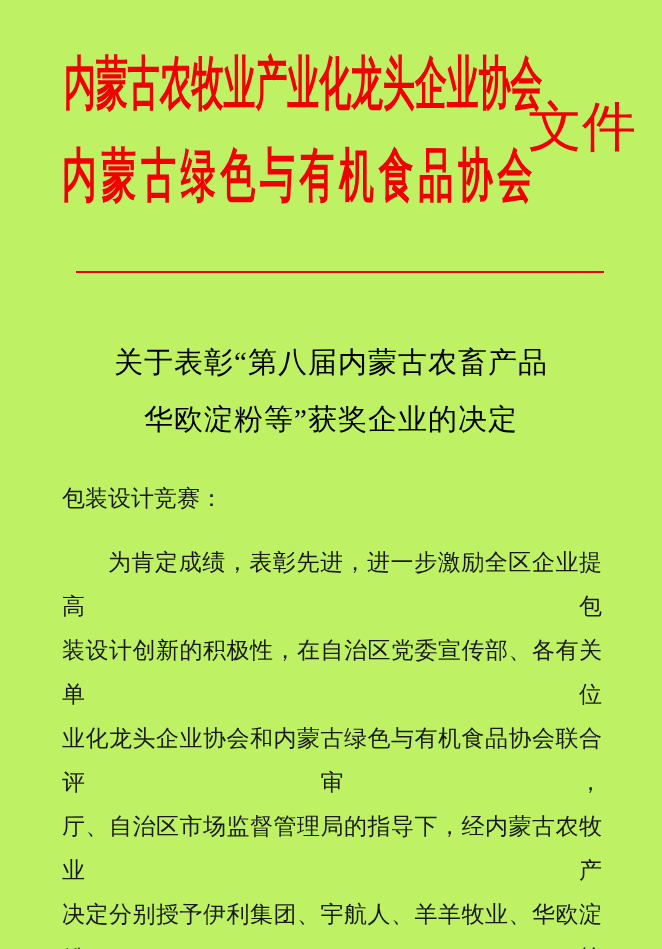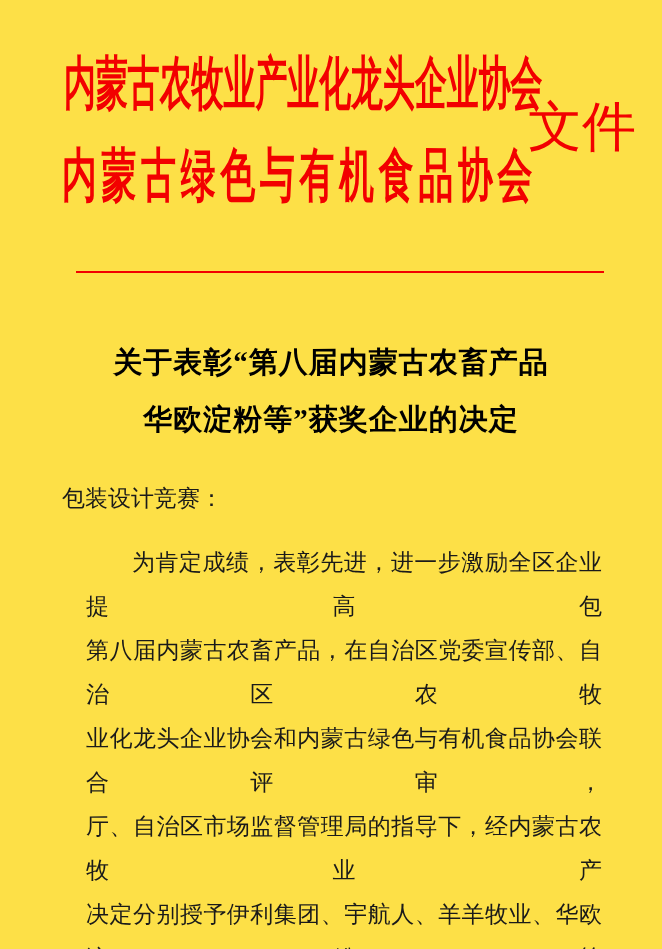--- a/index.html
+++ b/index.html
@@ -6,21 +6,21 @@
   * { margin: 0; padding: 0; box-sizing: border-box; }
   html, body { background: #ffffff; }
   body {
     font-family: "Liberation Serif", "DejaVu Serif", serif;
     width: 662px; height: 949px;
     position: relative; overflow: hidden;
   }
   .page {
     position: relative;
     width: 662px; height: 949px;
-    background: #fde047;
+    background: #bef264;
   }
   
   .org-line1 {
     position: absolute; left: 64px; top: 52px;
     font-size: 58px; font-weight: bold; color: var(--accent);
     white-space: nowrap; line-height: 1.1;
     transform: scaleX(0.55); transform-origin: left top;
   }
   .org-line2 {
     position: absolute; left: 62px; top: 144px;
@@ -35,38 +35,37 @@
   }
   .red-line {
     position: absolute; left: 76px; top: 271px;
     width: 528px; height: 2px;
     background: var(--accent);
   }
   
   .doc-title {
     position: absolute; left: 0; right: 0; top: 334px;
     text-align: center;
-    font-size: 29px; font-weight: bold; color: #000;
+    font-size: 29px; font-weight: normal; color: #000;
     line-height: 57px; letter-spacing: 1px;
   }
   
   .body-text {
     position: absolute; left: 62px; top: 477px;
     width: 540px;
     font-size: 23px; color: #1a1a1a;
     line-height: 44px;
   }
   .salutation { text-align: left; }
   .para { margin-top: 20px; }
   .line {
     text-align: justify;
     text-align-last: justify;
     text-justify: inter-character;
     white-space: normal;
-    margin-left: 24px;
   }
   .line.indent { text-indent: 2em; }
 </style>
 </head>
 <body>
 
 <div class="page">
 
   <div class="org-line1">内蒙古农牧业产业化龙头企业协会</div>
 
@@ -80,21 +79,21 @@
     <div>关于表彰“第八届内蒙古农畜产品</div>
     <div>华欧淀粉等”获奖企业的决定</div>
   </div>
 
   <div class="body-text">
 
     <div class="salutation">包装设计竞赛：</div>
 
     <div class="para first">
       <div class="line indent">为肯定成绩，表彰先进，进一步激励全区企业提高包</div>
-      <div class="line">第八届内蒙古农畜产品，在自治区党委宣传部、自治区农牧</div>
+      <div class="line">装设计创新的积极性，在自治区党委宣传部、各有关单位</div>
       <div class="line">业化龙头企业协会和内蒙古绿色与有机食品协会联合评审，</div>
       <div class="line">厅、自治区市场监督管理局的指导下，经内蒙古农牧业产</div>
       <div class="line">决定分别授予伊利集团、宇航人、羊羊牧业、华欧淀粉等</div>
 
     </div>
 
   </div>
 </div>
 
 </body></html>

